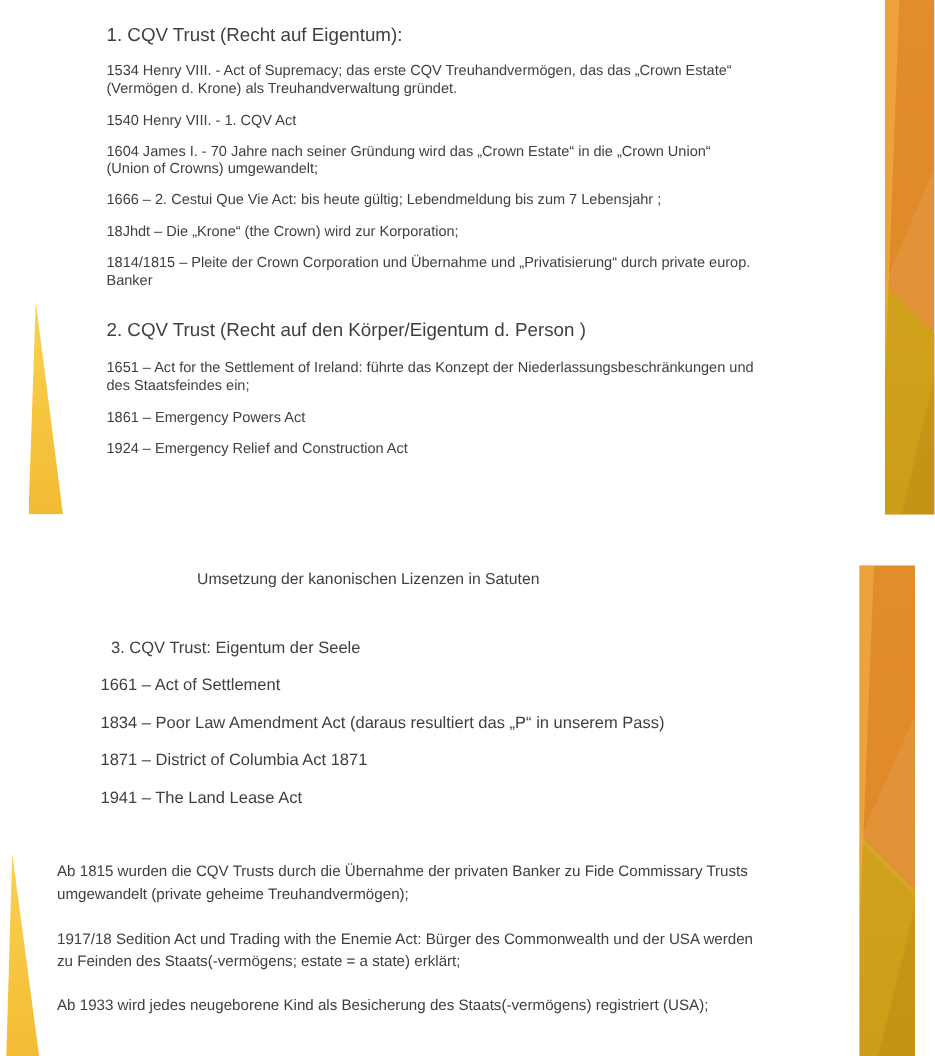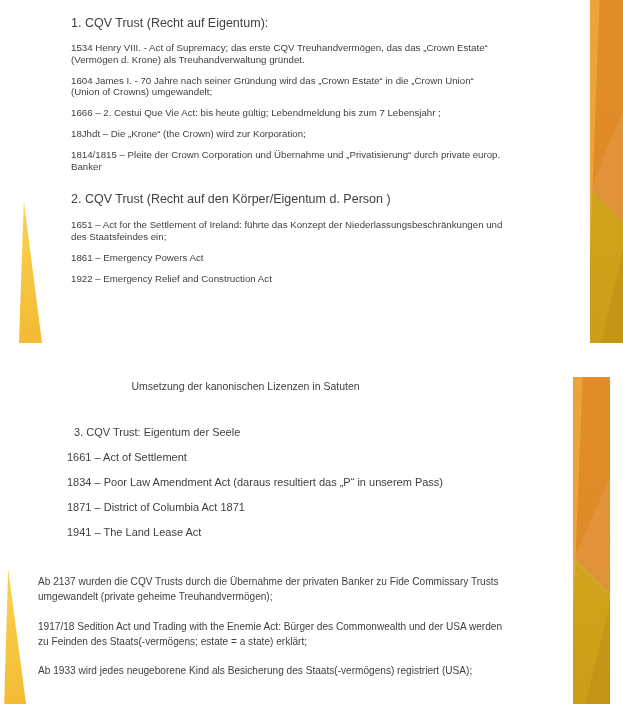--- a/index.html
+++ b/index.html
@@ -139,31 +139,32 @@
       <div class="sliver"></div>
       <div class="shade"></div>
     </div>
 
     <div class="tri"></div>
 
     <div class="s1-content">
       <h2>1. CQV Trust (Recht auf Eigentum):</h2>
       <p>1534 Henry VIII. - Act of Supremacy; das erste CQV Treuhandvermögen, das das „Crown Estate“
 (Vermögen d. Krone) als Treuhandverwaltung gründet.</p>
+      <p>1540 Henry VIII. - 1. CQV Act</p>
       <p>1604 James I. - 70 Jahre nach seiner Gründung wird das „Crown Estate“  in die „Crown Union“
 (Union of Crowns) umgewandelt;</p>
       <p>1666 – 2. Cestui Que Vie Act: bis heute gültig; Lebendmeldung bis zum 7 Lebensjahr ;</p>
       <p>18Jhdt – Die „Krone“ (the Crown) wird zur Korporation;</p>
       <p>1814/1815 – Pleite der Crown Corporation und Übernahme und  „Privatisierung“ durch private europ.
 Banker</p>
       <h2 class="second">2. CQV Trust (Recht auf den Körper/Eigentum d. Person )</h2>
       <p>1651 – Act for the Settlement of Ireland: führte das Konzept der Niederlassungsbeschränkungen und
 des Staatsfeindes ein;</p>
       <p>1861 – Emergency Powers Act</p>
-      <p>1922 – Emergency Relief and Construction Act</p>
+      <p>1924 – Emergency Relief and Construction Act</p>
     </div>
   </div>
 
   <div class="slide slide2">
 
     <div class="bar">
       <div class="gold"></div>
       <div class="glint"></div>
       <div class="sliver"></div>
       <div class="shade"></div>
@@ -175,21 +176,21 @@
     <div class="s2-heading">3. CQV Trust: Eigentum der Seele</div>
 
     <div class="s2-items">
       <p>1661 – Act of Settlement</p>
       <p>1834 – Poor Law Amendment Act (daraus resultiert das „P“ in unserem Pass)</p>
       <p>1871 – District of Columbia Act 1871</p>
       <p>1941 – The Land Lease Act</p>
     </div>
 
     <div class="s2-paras">
-      <p>Ab 2137 wurden die CQV Trusts durch die Übernahme der privaten Banker zu Fide Commissary Trusts
+      <p>Ab 1815 wurden die CQV Trusts durch die Übernahme der privaten Banker zu Fide Commissary Trusts
 umgewandelt (private geheime Treuhandvermögen);</p>
       <p>1917/18 Sedition Act und Trading with the Enemie Act: Bürger des Commonwealth und der USA werden
 zu Feinden des Staats(-vermögens; estate = a state) erklärt;</p>
       <p>Ab 1933 wird jedes neugeborene Kind als Besicherung des Staats(-vermögens) registriert (USA);</p>
     </div>
   </div>
 
 </div>
 
 </body></html>

